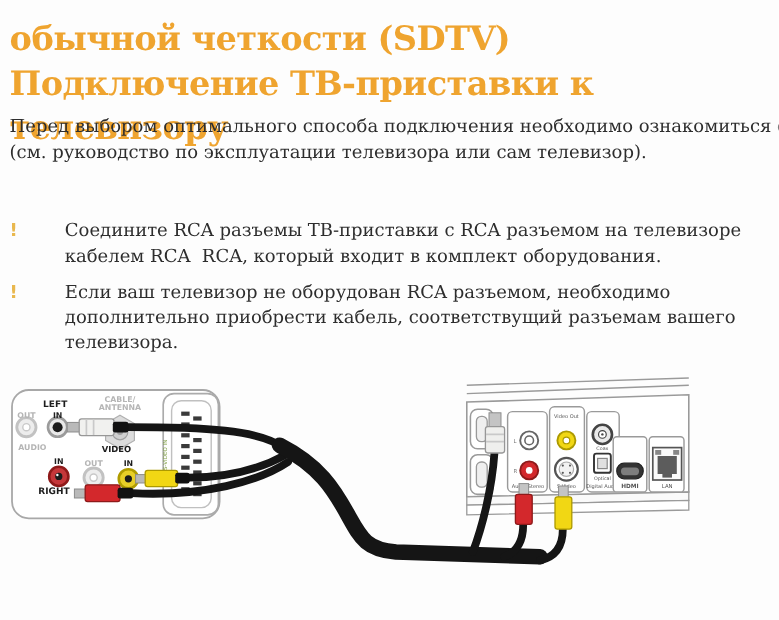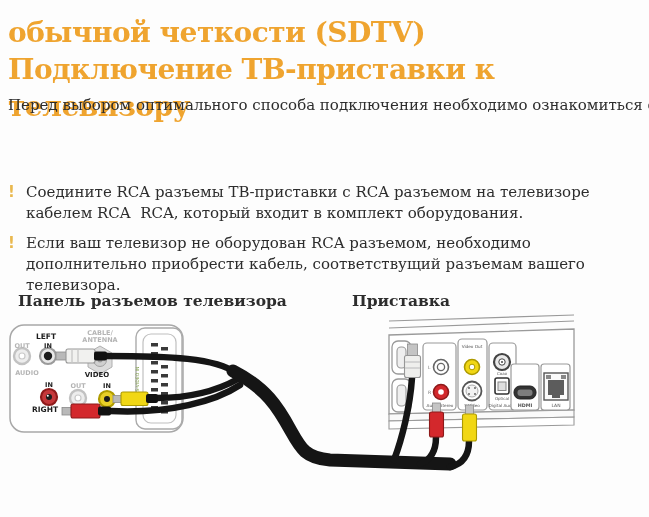--- a/index.html
+++ b/index.html
@@ -27,21 +27,21 @@
     position:absolute;left:8px;top:95px;width:640px;
     font-size:15px;line-height:21.5px;font-weight:500;
   }
   .intro div{white-space:nowrap;}
   .notes{position:absolute;left:8px;top:182px;width:638px;}
   .note{display:flex;margin-bottom:9px;font-size:15px;line-height:21px;font-weight:500;}
   .note .marker{
     flex:0 0 18px;color:var(--bullet);font-weight:bold;
     font-family:"DejaVu Sans","Liberation Sans",sans-serif;
   }
-  .note .note-text{flex:1;white-space:pre-wrap;}
+  .note .note-text{flex:1;white-space:pre-wrap;margin-left:28px;}
   .diagram-labels{position:absolute;left:0;top:291px;width:649px;height:20px;
     font-size:15.5px;font-weight:bold;}
   .tv-caption{position:absolute;left:18px;top:0;}
   .stb-caption{position:absolute;left:352px;top:0;}
   .diagram{position:absolute;left:0;top:307px;width:649px;height:210px;}
   svg text{
     font-family:"DejaVu Sans","Liberation Sans",sans-serif;
   }
   .lbl-dark{fill:#1d1d1d;font-weight:bold;}
   .lbl-gray{fill:var(--gray-label);font-weight:bold;}
@@ -52,37 +52,34 @@
 
 <div class="page">
 
   <div class="title">
     <div>обычной четкости (SDTV)</div>
     <div>Подключение ТВ-приставки к телевизору</div>
   </div>
 
   <div class="intro">
     <div>Перед выбором оптимального способа подключения необходимо ознакомиться со всеми</div>
+    <div>(см. руководство по эксплуатации телевизора или сам телевизор).</div>
   </div>
 
   <div class="notes">
     <div class="note">
       <span class="marker">!</span>
       <span class="note-text">Соедините RCA разъемы ТВ-приставки с RCA разъемом на телевизоре кабелем RCA  RCA, который входит в комплект оборудования.</span>
     </div>
     <div class="note">
       <span class="marker">!</span>
       <span class="note-text">Если ваш телевизор не оборудован RCA разъемом, необходимо дополнительно приобрести кабель, соответствущий разъемам вашего телевизора.</span>
     </div>
   </div>
 
-  <div class="diagram-labels">
-    <span class="tv-caption">Панель разъемов телевизора</span>
-    <span class="stb-caption">Приставка</span>
-  </div>
 
   <svg class="diagram" viewBox="0 0 649 210" xmlns="http://www.w3.org/2000/svg">
 
     <g>
       <rect x="10" y="18" width="173" height="107" rx="14" fill="#ffffff" stroke="#a8a8a8" stroke-width="1.5"></rect>
 
       <g>
         <polygon points="100,39 112,46 112,60 100,67 88,60 88,46" fill="#dcdcdc" stroke="#b0b0b0" stroke-width="1"></polygon>
         <circle cx="100" cy="53" r="6.5" fill="#cfcfcf" stroke="#a0a0a0" stroke-width="1"></circle>
         <circle cx="100" cy="53" r="2.5" fill="#9e9e9e"></circle>

